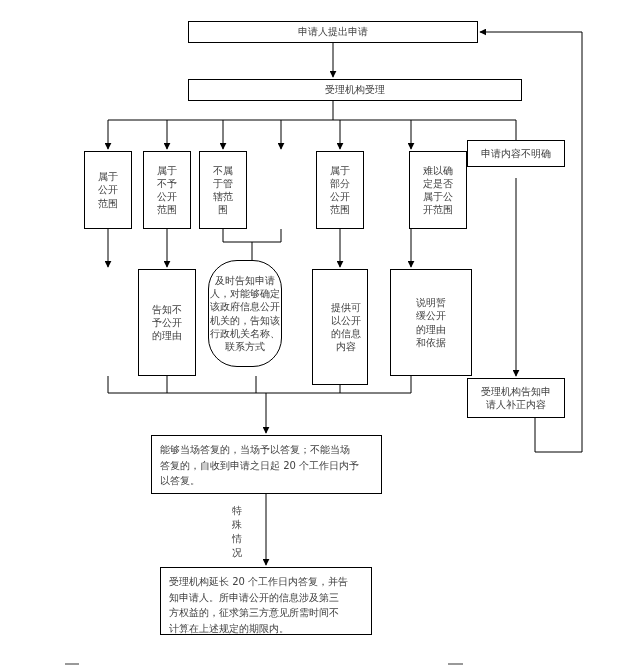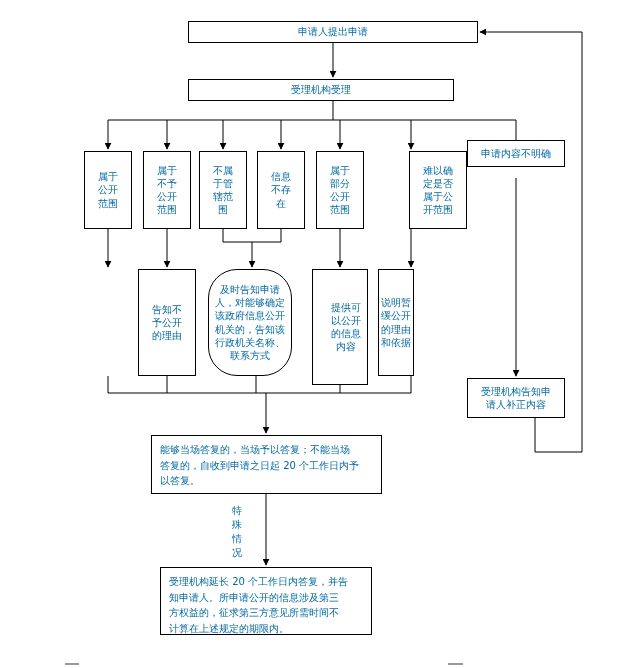--- a/index.html
+++ b/index.html
@@ -1,18 +1,18 @@
 <!DOCTYPE html>
 <html><head>
 <meta charset="utf-8">
 <style>
   html,body{margin:0;padding:0;background:#ffffff;}
   .stage{
     position:relative;width:628px;height:668px;background:#ffffff;overflow:hidden;
-    font-family:"DejaVu Sans",sans-serif;color:#0369a1;
+    font-family:"DejaVu Sans",sans-serif;color:#404040;
   }
   .wires{position:absolute;left:0;top:0;pointer-events:none;}
   .node{
     position:absolute;box-sizing:border-box;border:1px solid #000;background:#fff;
     display:flex;align-items:center;justify-content:center;text-align:center;
     white-space:pre-line;font-size:10px;line-height:1.32;
   }
   .node.para{
     display:block;text-align:left;padding:6px 8px;line-height:1.55;
   }
@@ -66,70 +66,67 @@
       <path d="M266,393 L266,433" marker-end="url(#arr)"></path>
 
       <path d="M266,494 L266,565" marker-end="url(#arr)"></path>
 
       <path d="M535,418 L535,452 L582,452 L582,32 L480,32" marker-end="url(#arr)"></path>
     </g>
   </svg>
 
   <div class="node" style="left:188px;top:21px;width:290px;height:22px;">申请人提出申请</div>
 
-  <div class="node" style="left:188px;top:79px;width:266px;height:22px;">受理机构受理</div>
+  <div class="node" style="left:188px;top:79px;width:334px;height:22px;">受理机构受理</div>
 
   <div class="node" style="left:84px;top:151px;width:48px;height:78px;">属于
 公开
 范围</div>
 
   <div class="node" style="left:143px;top:151px;width:48px;height:78px;">属于
 不予
 公开
 范围</div>
 
   <div class="node" style="left:199px;top:151px;width:48px;height:78px;">不属
 于管
 辖范
 围</div>
 
-  <div class="node" style="left:257px;top:151px;width:48px;height:78px;">信息
-不存
-在</div>
 
   <div class="node" style="left:316px;top:151px;width:48px;height:78px;">属于
 部分
 公开
 范围</div>
 
   <div class="node" style="left:382px;top:151px;width:58px;height:78px;margin-left:27px;">难以确
 定是否
 属于公
 开范围</div>
 
   <div class="node" style="left:467px;top:140px;width:98px;height:27px;">申请内容不明确</div>
 
 
   <div class="node" style="left:138px;top:269px;width:58px;height:107px;">告知不
 予公开
 的理由</div>
 
-  <div class="node" style="left:208px;top:269px;width:84px;height:107px;border-radius:29px;">及时告知申请
+  <div class="node" style="left:208px;top:260px;width:74px;height:107px;border-radius:29px;">及时告知申请
 人，对能够确定
 该政府信息公开
 机关的，告知该
 行政机关名称、
 联系方式</div>
 
   <div class="node" style="left:312px;top:269px;width:56px;height:116px;padding-left:12px;">提供可
 以公开
 的信息
 内容</div>
 
-  <div class="node" style="left:378px;top:269px;width:36px;height:107px;font-family:Liberation Serif, serif;">说明暂
+  <div class="node" style="left:390px;top:269px;width:82px;height:107px;font-family:Liberation Serif, serif;">说明暂
 缓公开
 的理由
 和依据</div>
 
   <div class="node" style="left:467px;top:378px;width:98px;height:40px;">受理机构告知申
 请人补正内容</div>
 
   <div class="node para" style="left:151px;top:435px;width:231px;height:59px;">能够当场答复的，当场予以答复；不能当场
 答复的，自收到申请之日起 20 个工作日内予
 以答复。</div>

